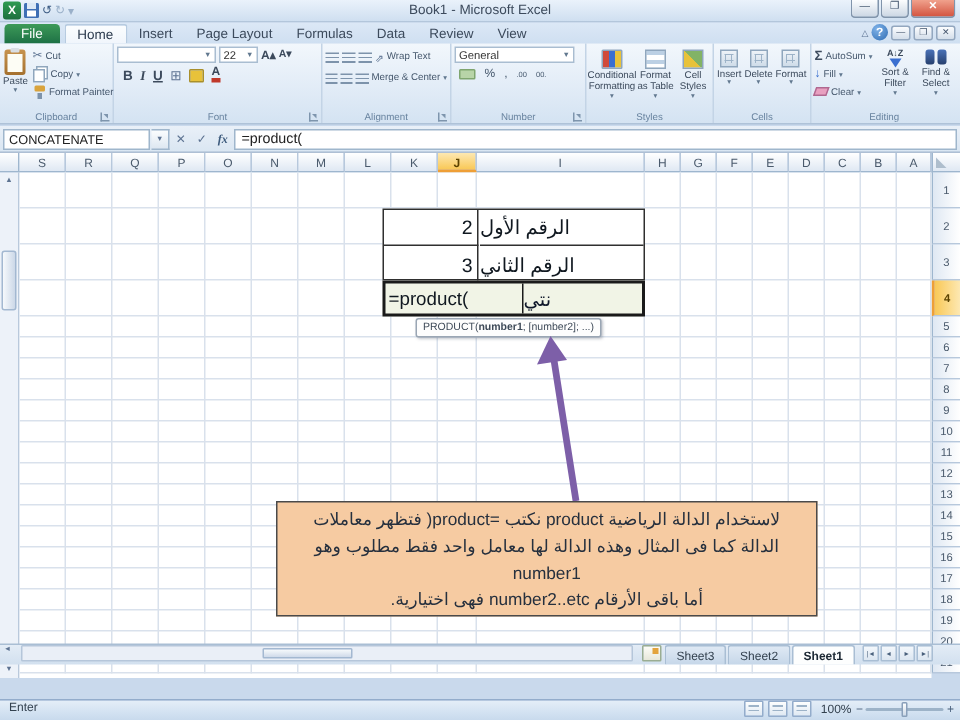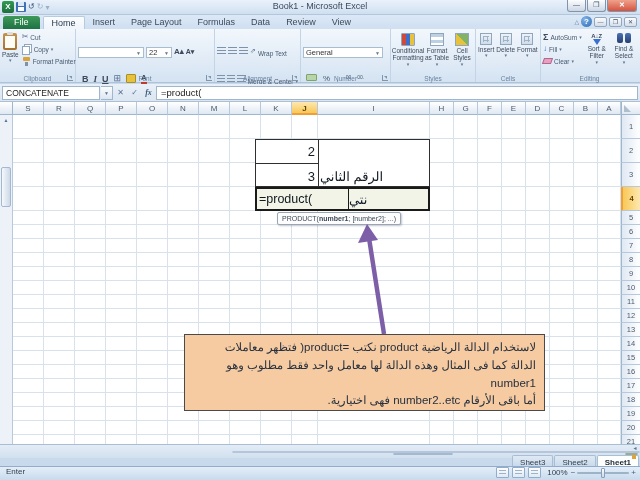--- a/index.html
+++ b/index.html
@@ -35,21 +35,21 @@
   .rgroup { position: relative; height: 100%; border-right: 1px solid #c3d4e6; padding: 2px 2px 10px 2px; }
   .rgroup-label { position: absolute; bottom: 0; left: 0; right: 0; text-align: center; font-size: 6.5px; color: #68839f; }
   .dlg { position: absolute; bottom: 1px; right: 2px; width: 6px; height: 6px; border-left: 1px solid #7e95ad; border-bottom: 1px solid #7e95ad; }
   .dlg:after { content: ""; position: absolute; right: 1px; bottom: 1px; width: 0; height: 0; border-left: 3px solid transparent; border-top: 3px solid #7e95ad; }
   .bigbtn { display: flex; flex-direction: column; align-items: center; justify-content: flex-start; font-size: 6.5px; color: #3c4a5c; text-align: center; line-height: 1.15; padding-top: 2px; }
   .smallbtn { display: flex; align-items: center; gap: 2px; font-size: 6.5px; color: #46586d; height: 12px; white-space: nowrap; }
   .da { font-size: 5px; color: #61788f; }
   .combo { background: #fff; border: 1px solid #a9bdd1; height: 11px; display: flex; align-items: center; font-size: 7.5px; color: #333; padding: 0 2px; }
   .combo .cval { flex: 1; }
   .combo .da { margin-left: 2px; }
-  .row { display: flex; align-items: flex-start; gap: 2px; margin-bottom: 2px; margin-top: 16px; }
+  .row { display: flex; align-items: flex-end; gap: 2px; margin-bottom: 2px; }
   
   .i-clipboard { width: 14px; height: 17px; background: linear-gradient(#c7934f,#a5712f); border-radius: 2px; position: relative; margin-bottom: 1px; }
   .i-clipboard:before { content:""; position:absolute; left:2px; top:3px; width:10px; height:12px; background:#fdfdf5; }
   .i-clipboard:after { content:""; position:absolute; left:4px; top:-1px; width:6px; height:3px; background:#d9dee3; border-radius:1px; }
   .i-scissors { color: #5d7392; font-size: 8px; line-height: 8px; }
   .i-copy { width: 8px; height: 9px; background: #fff; border: 1px solid #8fa6bd; box-shadow: 2px -2px 0 -1px #fff, 2px -2px 0 0 #8fa6bd; margin: 2px 2px 0 0; }
   .i-brush { width: 9px; height: 9px; position: relative; }
   .i-brush:before { content:""; position:absolute; left:1px; top:0; width:7px; height:4px; background:#d9a33c; border-radius:1px; }
   .i-brush:after { content:""; position:absolute; left:3px; bottom:0; width:3px; height:4px; background:#7d93ab; }
   .i-letter { font-size: 9px; font-weight: bold; color: #3c4a5c; line-height: 10px; }
@@ -110,24 +110,24 @@
   .tcell.r3 { top: 24px; }
   .editrow { position: absolute; left: 255px; top: 187px; width: 175px; height: 24px; border: 2px solid #1a1a1a; background: #f1f4e6; z-index: 3; display: flex; }
   .editcell { width: 92px; display: flex; align-items: center; padding-left: 2px; font-size: 12.5px; color: #101820; border-right: 1px solid #1a1a1a; }
   .editlab { flex: 1; display: flex; align-items: center; justify-content: flex-end; padding-right: 4px; font-size: 13px; color: #0f172a; direction: rtl; }
 
   .ftip { position: absolute; left: 277px; top: 212px; height: 13px; background: #fdfdfd; border: 1px solid #9aa6b4; border-radius: 2px; box-shadow: 1px 1px 2px rgba(80,90,110,.35); display: flex; align-items: center; padding: 0 4px; font-size: 7px; color: #3e4a58; z-index: 4; white-space: nowrap; }
   .ftip b { font-weight: bold; }
 
   .arrow-svg { position: absolute; left: 350px; top: 224px; width: 46px; height: 112px; z-index: 5; }
 
-  .note { position: absolute; left: 184px; top: 334px; width: 361px; height: 77px; background: #f6cba2; border: 1px solid #4a4a4a; z-index: 5; direction: rtl; text-align: right; padding: 4px 8px 0 8px; font-size: 11.5px; line-height: 1.55; color: #26303e; }
-
-  
-  .tabbar { position: absolute; left: 0; right: 0; top: 444px; height: 14px; background: linear-gradient(#e3ecf6,#d2e0ef); border-top: 1px solid #a9bed4; display: flex; align-items: flex-end; flex-direction: column; }
+  .note { position: absolute; left: 184px; top: 334px; width: 361px; height: 77px; background: #f6cba2; border: 1px solid #4a4a4a; z-index: 5; direction: rtl; text-align: center; padding: 4px 8px 0 8px; font-size: 11.5px; line-height: 1.55; color: #26303e; }
+
+  
+  .tabbar { position: absolute; left: 0; right: 0; top: 429px; height: 14px; background: linear-gradient(#e3ecf6,#d2e0ef); border-top: 1px solid #a9bed4; display: flex; align-items: flex-start; }
   .hs-arrow { width: 10px; font-size: 5px; color: #5d7392; text-align: center; }
   .hscroll { width: 408px; height: 11px; background: #eaeff7; border: 1px solid #b5c6da; border-radius: 1px; position: relative; margin-left: 4px; }
   .hthumb { position: absolute; top: 1px; bottom: 1px; left: 160px; width: 60px; background: linear-gradient(#f7fafc,#cfdaea); border: 1px solid #a3b8d1; border-radius: 1px; }
   .ins-sheet { width: 13px; height: 11px; margin: 0 2px 0 6px; background: linear-gradient(#fdfdf8,#e7e7da); border: 1px solid #9aad92; border-radius: 1px; position: relative; }
   .ins-sheet:after { content:""; position: absolute; right: 1px; top: 1px; width: 4px; height: 4px; background: #e3a33c; }
   .stab { font-size: 8px; color: #33414f; padding: 0 7px; height: 13px; line-height: 13px; background: linear-gradient(#dfe9f4,#c6d7e9); border: 1px solid #a9bed4; border-bottom: none; margin-right: 1px; border-radius: 2px 2px 0 0; }
   .stab.active { background: #fdfefe; font-weight: bold; color: #1c2834; }
   .tabnavs { display: flex; gap: 1px; margin-left: 4px; }
   .tnav { width: 11px; height: 11px; background: linear-gradient(#f4f8fc,#dce6f1); border: 1px solid #a9bed4; border-radius: 1px; font-size: 4.5px; color: #49607c; text-align: center; line-height: 10px; }
 
@@ -448,20 +448,21 @@
       <div class="hline" style="top: 263px;"></div>
       <div class="hline" style="top: 277px;"></div>
       <div class="hline" style="top: 291px;"></div>
       <div class="hline" style="top: 305px;"></div>
       <div class="hline" style="top: 319px;"></div>
       <div class="hline" style="top: 333px;"></div>
     </div>
 
   <div class="tblbox">
     <div class="tcell val r2">2</div>
+    <div class="tcell lab r2">الرقم الأول</div>
     <div class="tcell val r3">3</div>
     <div class="tcell lab r3">الرقم الثاني</div>
   </div>
   <div class="editrow">
     <div class="editcell">=product(</div>
     <div class="editlab">نتي</div>
   </div>
 
   <div class="ftip">
     <span>PRODUCT(</span>

